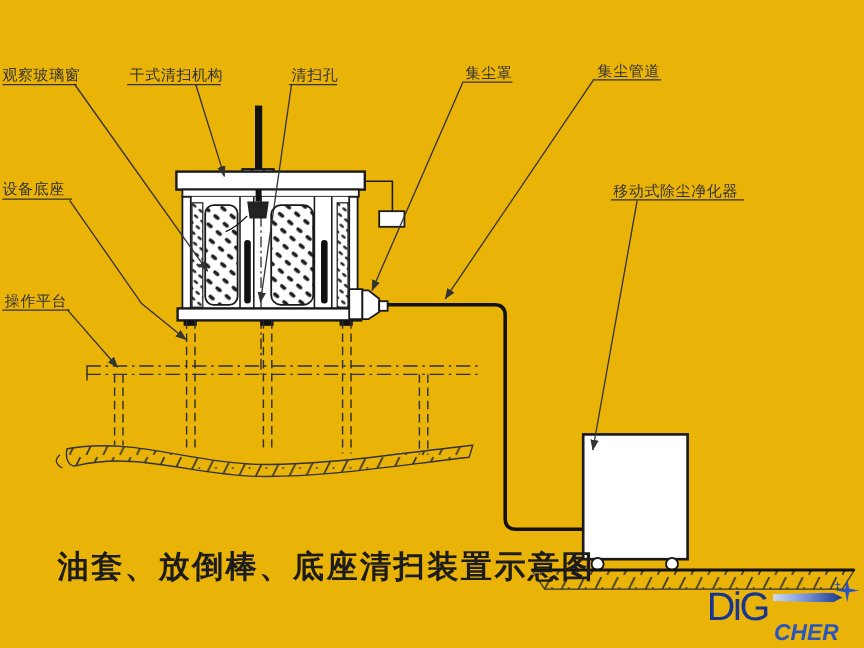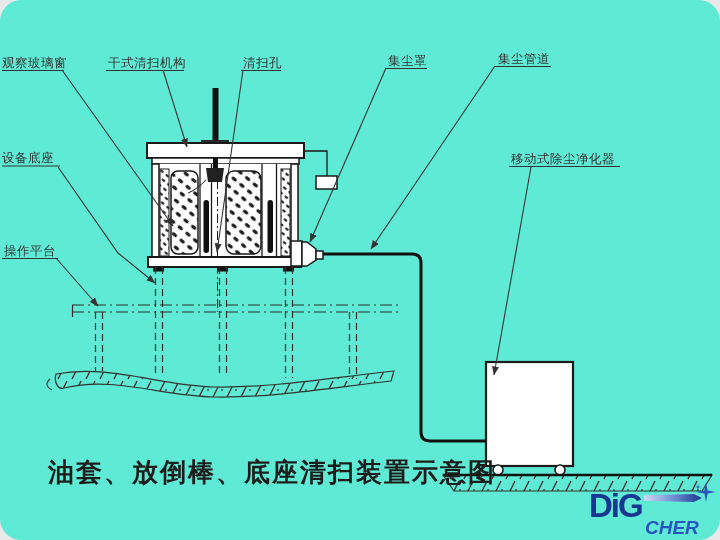--- a/index.html
+++ b/index.html
@@ -1,23 +1,23 @@
 <!DOCTYPE html>
 <html><head>
 <meta charset="utf-8">
 <style>
   html,body{margin:0;padding:0;background:#e9e9e9;}
-  .stage{position:relative;width:720px;height:540px;background:#5eead4;overflow:hidden;
-         font-family:"Liberation Sans",sans-serif;border-radius:21px;}
+  .stage{position:relative;width:720px;height:540px;background:#eab308;overflow:hidden;
+         font-family:"Liberation Sans",sans-serif;}
   svg text{font-family:"Liberation Sans",sans-serif;}
   .lbl{font-size:12.5px;fill:#333;letter-spacing:0.5px;}
   .caption{font-size:26px;font-weight:700;fill:#1c1c1c;letter-spacing:2px;}
   
   .logo{position:absolute;left:589px;top:487px;width:128px;height:50px;}
-  .logo .dig{position:absolute;left:0;top:2px;font-size:33px;font-weight:700;
+  .logo .dig{position:absolute;left:0;top:2px;font-size:33px;font-weight:400;
              color:#17368f;letter-spacing:-2px;line-height:1;}
   .logo .cher{position:absolute;left:56px;top:31px;font-size:19px;font-weight:800;
               font-style:italic;color:#2a55c0;letter-spacing:0px;line-height:1;}
   .logo .pen{position:absolute;left:55px;top:7px;width:58px;height:8px;
              background:linear-gradient(90deg,#cfdaf4 0%,#7d97d8 45%,#17368f 100%);
              clip-path:polygon(0 15%,86% 0,100% 50%,86% 100%,0 85%);}
   .logo .sparkle{position:absolute;left:104px;top:-6px;}
 </style>
 </head>
 <body>

